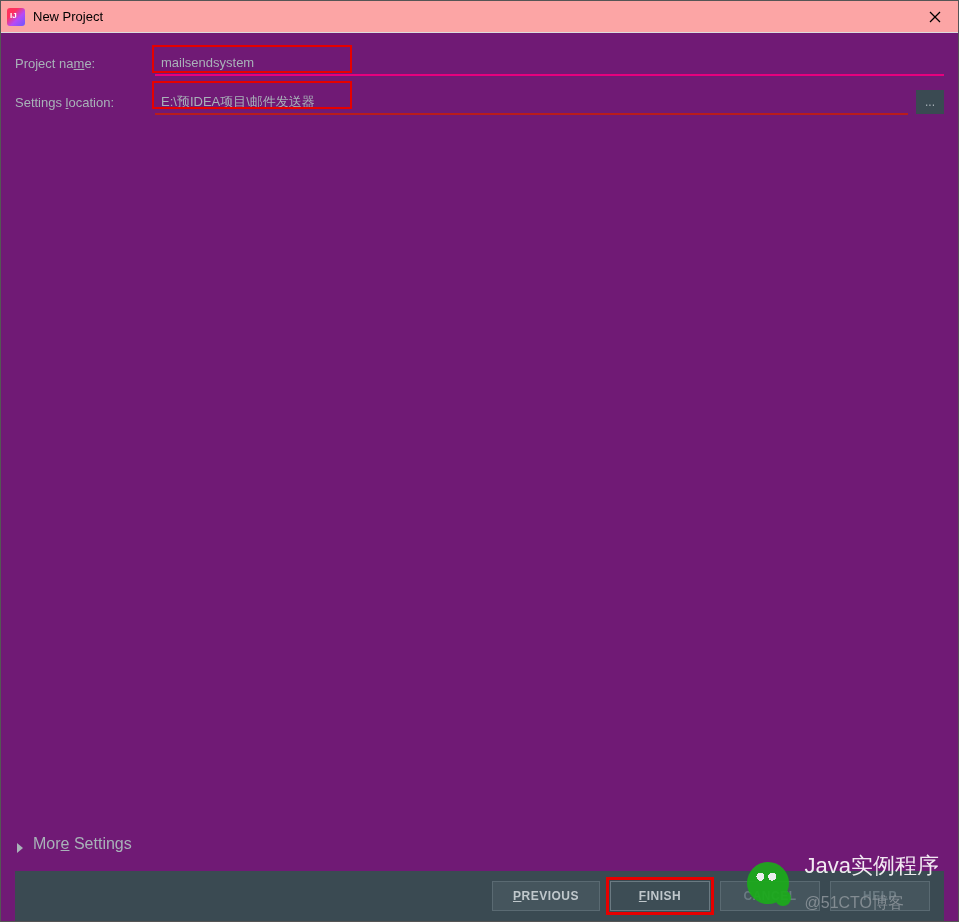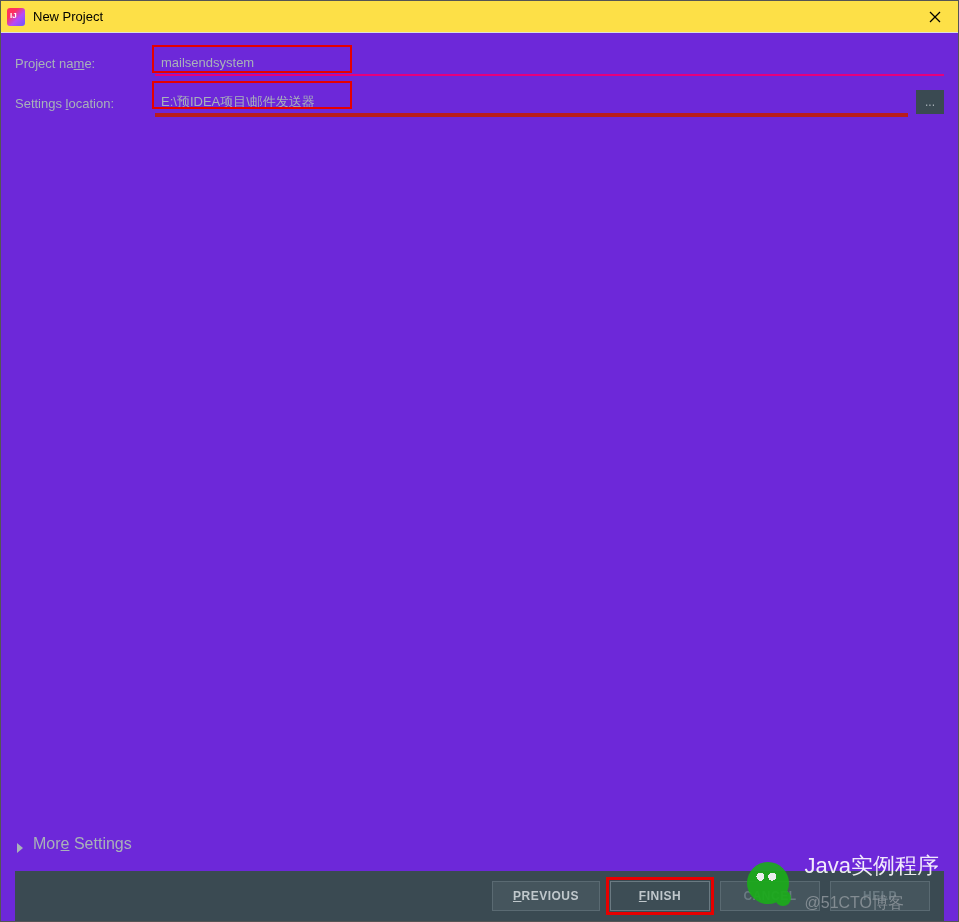--- a/index.html
+++ b/index.html
@@ -17,21 +17,21 @@
     }
     .window {
       width: 959px;
       height: 922px;
       display: flex;
       flex-direction: column;
       border: 1px solid #555;
     }
     .titlebar {
       height: 32px;
-      background: #fde047;
+      background: #fca5a5;
       display: flex;
       align-items: center;
       padding: 0 0 0 6px;
       border-bottom: 1px solid #ddd;
     }
     .titlebar-icon {
       width: 18px;
       height: 18px;
       margin-right: 8px;
       background: linear-gradient(135deg, #fe315d 0%, #fe315d 30%, #b74af7 60%, #6b57ff 100%);
@@ -57,21 +57,21 @@
       height: 32px;
       display: flex;
       align-items: center;
       justify-content: center;
       font-size: 14px;
       color: #000;
       cursor: pointer;
     }
     .content {
       flex: 1;
-      background: #6d28d9;
+      background: #701a75;
       display: flex;
       flex-direction: column;
       padding: 18px 14px 0 14px;
       position: relative;
     }
     .form-row {
       display: flex;
       align-items: center;
       margin-bottom: 14px;
       position: relative;
@@ -87,21 +87,21 @@
     }
     .input-area {
       flex: 1;
       position: relative;
       display: flex;
     }
     .text-input {
       flex: 1;
       background: transparent;
       border: none;
-      border-bottom: 4px solid #b91c1c;
+      border-bottom: 2px solid #b91c1c;
       color: #a8b2b8;
       font-size: 13px;
       padding: 4px 6px;
       outline: none;
     }
     .text-input.highlighted {
       border-bottom: 2px solid #e6007e;
     }
     .highlight-box {
       position: absolute;

